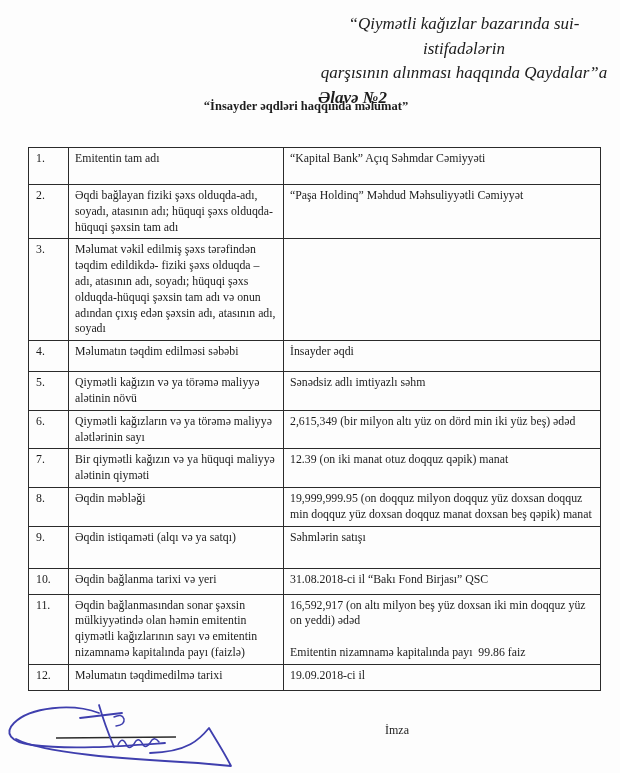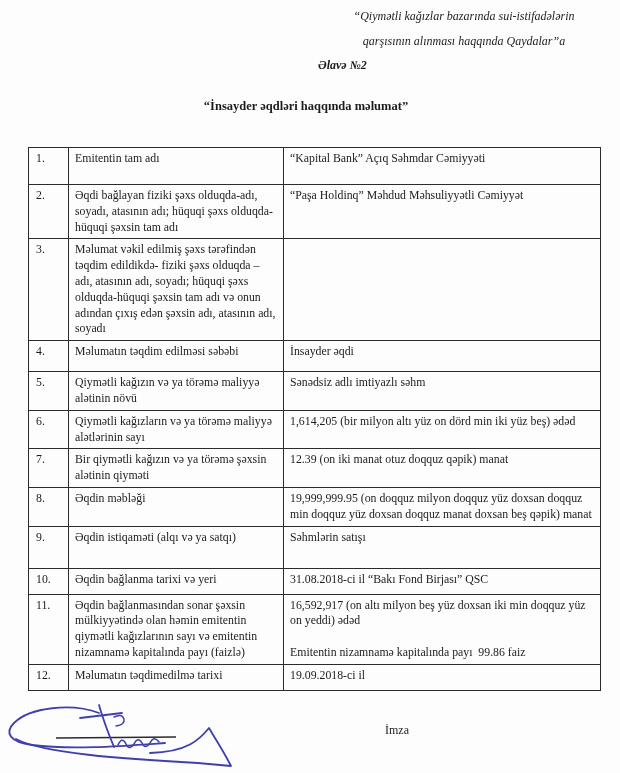--- a/index.html
+++ b/index.html
@@ -4,22 +4,22 @@
 <style>
   html,body{margin:0;padding:0;}
   body{
     width:620px;height:773px;position:relative;
     background:#fdfdfd;
     font-family:"Liberation Serif","DejaVu Serif",serif;
     color:#1c1c1c;
     overflow:hidden;
   }
   .header-note{
-    position:absolute;top:4px;right:10px;width:292px;
-    font-style:italic;font-size:12px;line-height:24.5px;
+    position:absolute;top:12px;right:10px;width:292px;
+    font-style:italic;font-size:17px;line-height:24.5px;
     text-align:center;
   }
   .header-note .annex{
     text-align:left;font-weight:bold;padding-right:2px;
   }
   .doc-title{
     position:absolute;top:99px;left:8px;width:596px;
     text-align:center;font-weight:bold;font-size:12.5px;
   }
   table.info-table{
@@ -103,26 +103,26 @@
       <td class="num">5.</td>
       <td>Qiymətli kağızın və ya törəmə maliyyə alətinin növü</td>
       <td>
           <div>Sənədsiz adlı imtiyazlı səhm</div>
         </td>
     </tr>
     <tr>
       <td class="num">6.</td>
       <td>Qiymətli kağızların və ya törəmə maliyyə alətlərinin sayı</td>
       <td>
-          <div>1,614,205 (bir milyon altı yüz on dörd min iki yüz beş) ədəd</div>
+          <div>2,615,349 (bir milyon altı yüz on dörd min iki yüz beş) ədəd</div>
         </td>
     </tr>
     <tr>
       <td class="num">7.</td>
-      <td>Bir qiymətli kağızın və ya törəmə şəxsin alətinin qiyməti</td>
+      <td>Bir qiymətli kağızın və ya hüquqi maliyyə alətinin qiyməti</td>
       <td>
           <div>12.39 (on iki manat otuz doqquz qəpik) manat</div>
         </td>
     </tr>
     <tr>
       <td class="num">8.</td>
       <td>Əqdin məbləği</td>
       <td>
           <div>19,999,999.95 (on doqquz milyon doqquz yüz doxsan doqquz min doqquz yüz doxsan doqquz manat doxsan beş qəpik) manat</div>
         </td>

